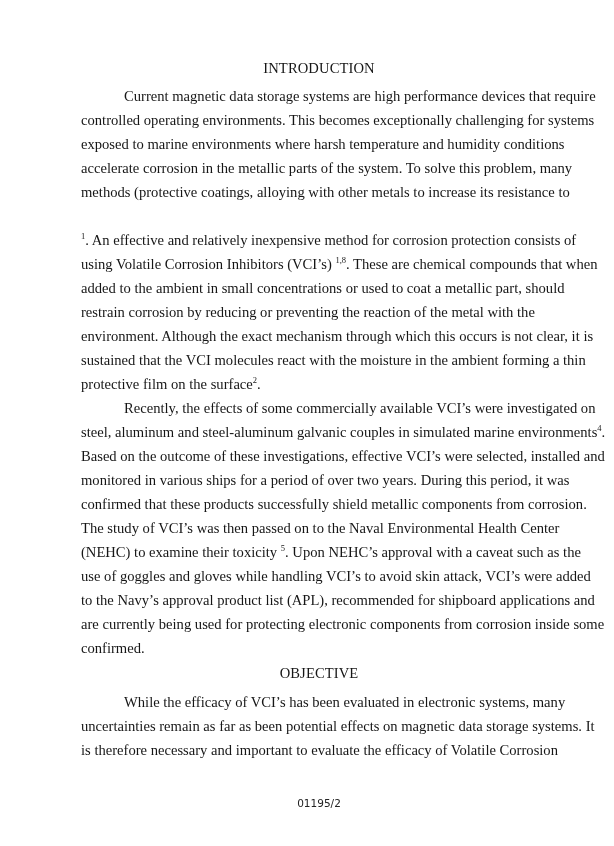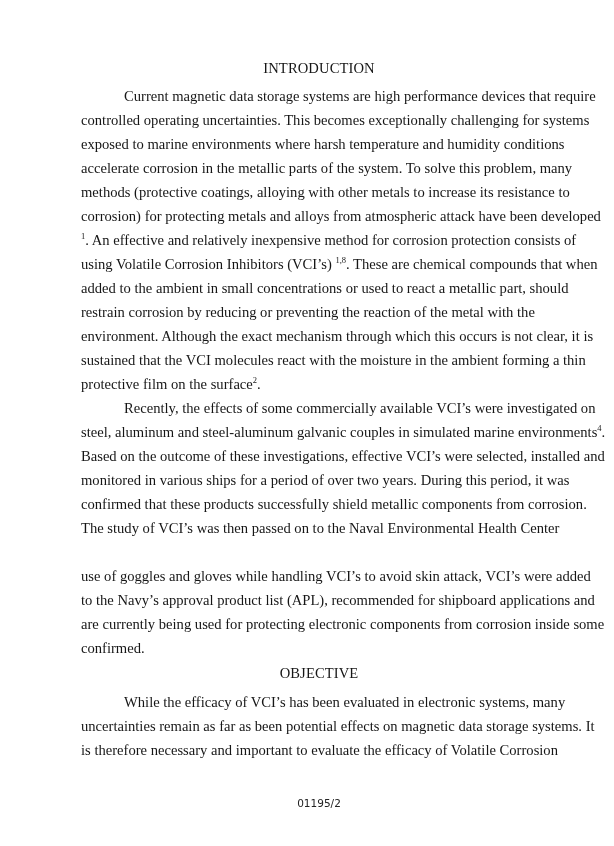--- a/index.html
+++ b/index.html
@@ -25,39 +25,39 @@
   }
 </style>
 </head>
 <body>
 
 <div class="page">
 
   <div class="heading" style="top:60px">INTRODUCTION</div>
 
   <div class="line indent" style="top:87px">Current magnetic data storage systems are high performance devices that require</div>
-  <div class="line" style="top:111px">controlled operating uncertainties.  This becomes exceptionally challenging for systems</div>
+  <div class="line" style="top:111px">controlled operating environments.  This becomes exceptionally challenging for systems</div>
   <div class="line" style="top:135px">exposed to marine environments where harsh temperature and humidity conditions</div>
   <div class="line" style="top:159px">accelerate corrosion in the metallic parts of the system.  To solve this problem, many</div>
   <div class="line" style="top:183px">methods (protective coatings, alloying with other metals to increase its resistance to</div>
-  <div class="line" style="top:207px">corrosion) for protecting metals and alloys from atmospheric attack have been developed</div>
   <div class="line" style="top:231px"><sup>1</sup><span>. An effective and relatively inexpensive method for corrosion protection consists of</span></div>
   <div class="line" style="top:255px"><span>using Volatile Corrosion Inhibitors (VCI’s) </span><sup>1,8</sup><span>.  These are chemical compounds that when</span></div>
-  <div class="line" style="top:279px">added to the ambient in small concentrations or used to react a metallic part, should</div>
+  <div class="line" style="top:279px">added to the ambient in small concentrations or used to coat a metallic part, should</div>
   <div class="line" style="top:303px">restrain corrosion by reducing or preventing the reaction of the metal with the</div>
   <div class="line" style="top:327px">environment. Although the exact mechanism through which this occurs is not clear, it is</div>
   <div class="line" style="top:351px">sustained that the VCI molecules react with the moisture in the ambient forming a thin</div>
   <div class="line" style="top:375px"><span>protective film on the surface</span><sup>2</sup><span>.</span></div>
 
   <div class="line indent" style="top:399px">Recently, the effects of some commercially available VCI’s were investigated on</div>
   <div class="line" style="top:423px"><span>steel, aluminum and steel-aluminum galvanic couples in simulated marine environments</span><sup>4</sup><span>.</span></div>
   <div class="line" style="top:447px">Based on the outcome of these investigations, effective VCI’s were selected, installed and</div>
   <div class="line" style="top:471px">monitored in various ships for a period of over two years.  During this period, it was</div>
   <div class="line" style="top:495px">confirmed that these products successfully shield metallic components from corrosion.</div>
   <div class="line" style="top:519px">The study of VCI’s was then passed on to the Naval Environmental Health Center</div>
+  <div class="line" style="top:543px"><span>(NEHC) to examine their toxicity </span><sup>5</sup><span>.  Upon NEHC’s approval with a caveat such as the</span></div>
   <div class="line" style="top:567px">use of goggles and gloves while handling VCI’s to avoid skin attack, VCI’s were added</div>
   <div class="line" style="top:591px">to the Navy’s approval product list (APL), recommended for shipboard applications and</div>
   <div class="line" style="top:615px">are currently being used for protecting electronic components from corrosion inside some</div>
   <div class="line" style="top:639px">confirmed.</div>
 
   <div class="heading" style="top:665px">OBJECTIVE</div>
 
   <div class="line indent" style="top:693px">While the efficacy of VCI’s has been evaluated in electronic systems, many</div>
   <div class="line" style="top:717px">uncertainties remain as far as been potential effects on magnetic data storage systems. It</div>
   <div class="line" style="top:741px">is therefore necessary and important to evaluate the efficacy of Volatile Corrosion</div>

